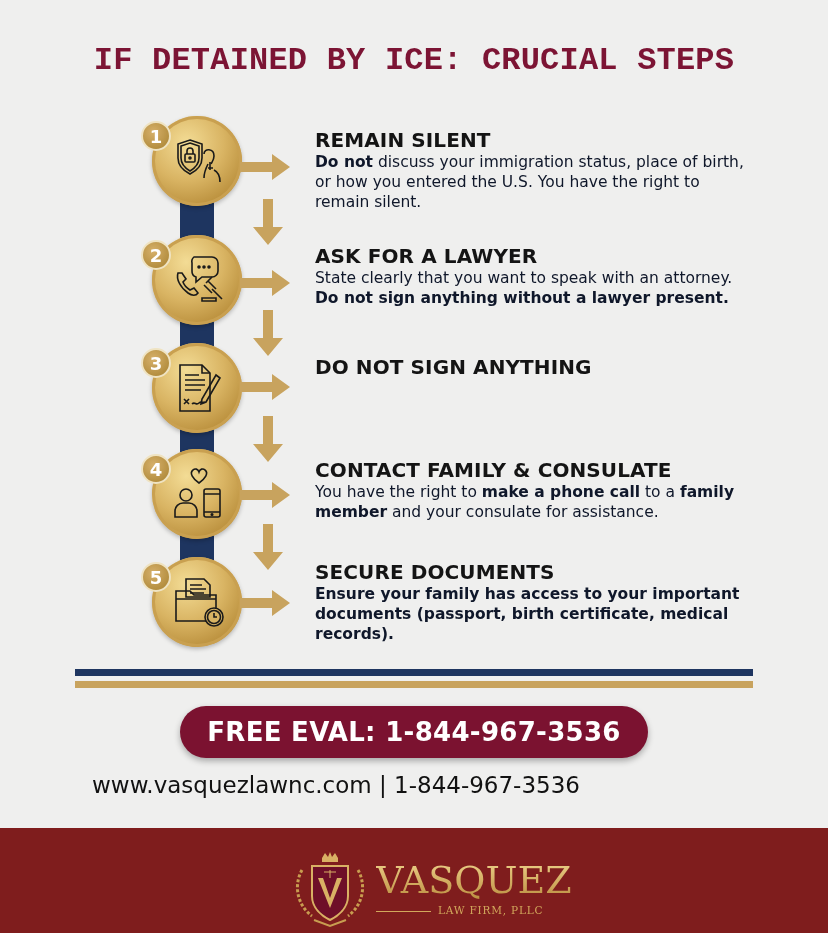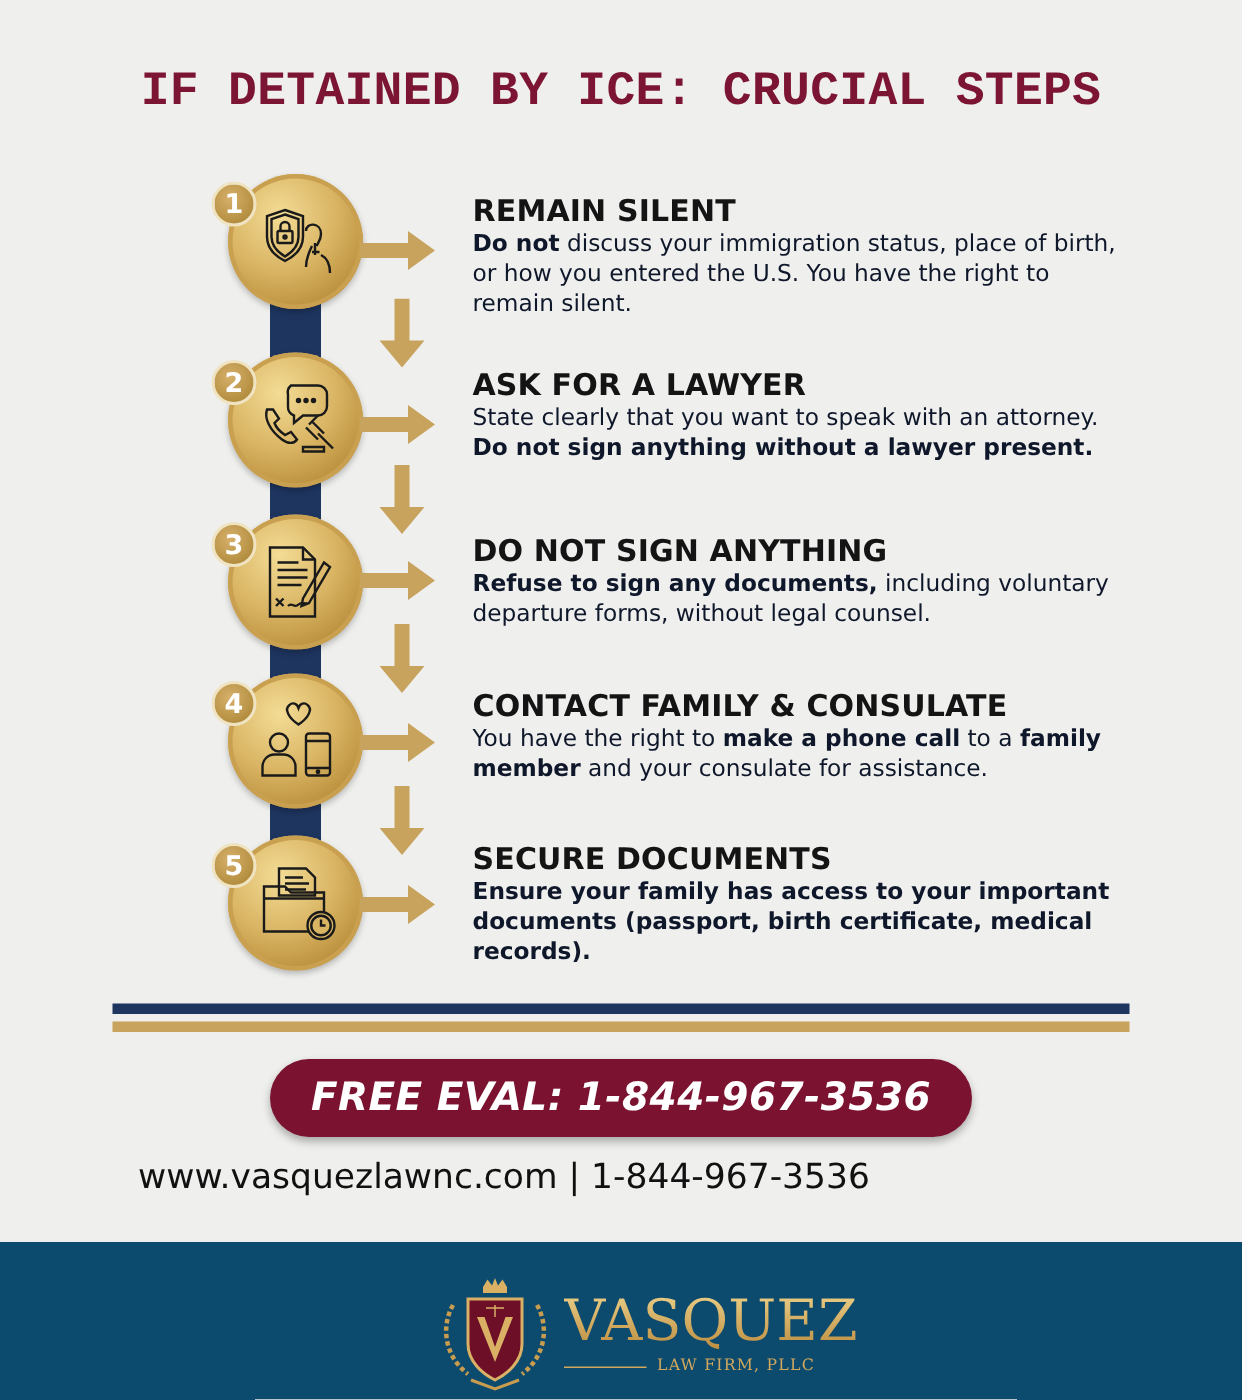--- a/index.html
+++ b/index.html
@@ -59,28 +59,27 @@
   .rule-gold {
     position: absolute; left: 75px; top: 681px; width: 678px; height: 7px; background: #c8a35e;
   }
   .cta {
     position: absolute; left: 180px; top: 706px; width: 468px; height: 52px; border-radius: 26px;
     background: #7b1230;
     box-shadow: 0 3px 6px rgba(0,0,0,0.3);
     color: #fff; font-weight: bold; font-size: 26px;
     display: flex; align-items: center; justify-content: center;
     letter-spacing: 0.3px;
-    font-style: italic;
   }
   .contact {
     position: absolute; left: 0; top: 772px; width: 672px; text-align: center;
     font-size: 23px; color: #111;
   }
   .footer {
-    position: absolute; left: 0; top: 828px; width: 828px; height: 105px; background: #0c4a6e;
+    position: absolute; left: 0; top: 828px; width: 828px; height: 105px; background: #7f1d1d;
   }
   .logo {
     position: absolute; left: 288px; top: 22px; width: 260px; height: 80px;
   }
   .logo-name {
     position: absolute; left: 88px; top: 8px;
     font-family: "DejaVu Serif", serif; font-size: 38px; letter-spacing: 0px;
     color: #d9b064;
     background: linear-gradient(#f0d58e, #b98a3c);
     -webkit-background-clip: text; background-clip: text; -webkit-text-fill-color: transparent;
@@ -158,21 +157,20 @@
 </div>
 <div class="badge" style="left:141px;top:348px">3</div>
 <svg class="arrow-right" style="top:374px" viewBox="0 0 50 26">
     <path d="M0 8 H32 V0 L50 13 L32 26 V18 H0 Z" fill="#c8a35e"></path>
   </svg>
 <svg class="arrow-down" style="top:416px" viewBox="0 0 30 46">
     <path d="M10 0 H20 V28 H30 L15 46 L0 28 H10 Z" fill="#c8a35e"></path>
   </svg>
 <div class="step" style="top:355px">
   <h2>DO NOT SIGN ANYTHING</h2>
-  <p><b>Refuse to sign any documents,</b><span> including voluntary departure forms, without legal counsel.</span></p>
 </div>
 
 <div class="medal" style="top:449px">
   <svg viewBox="0 0 54 54" fill="none" stroke="#1a1a1a" stroke-width="1.6">
     <path d="M27 16 c-6 -4 -10 -10 -6 -13 c2 -2 5 -1 6 2 c1 -3 4 -4 6 -2 c4 3 0 9 -6 13 z"></path>
     <circle cx="14" cy="28" r="6"></circle>
     <path d="M3 50 v-6 a8 8 0 0 1 8 -8 h6 a8 8 0 0 1 8 8 v6 z"></path>
     <rect x="32" y="22" width="16" height="28" rx="2"></rect>
     <path d="M32 27 h16 M32 45 h16"></path>
     <circle cx="40" cy="47.5" r="0.8" fill="#1a1a1a"></circle>

